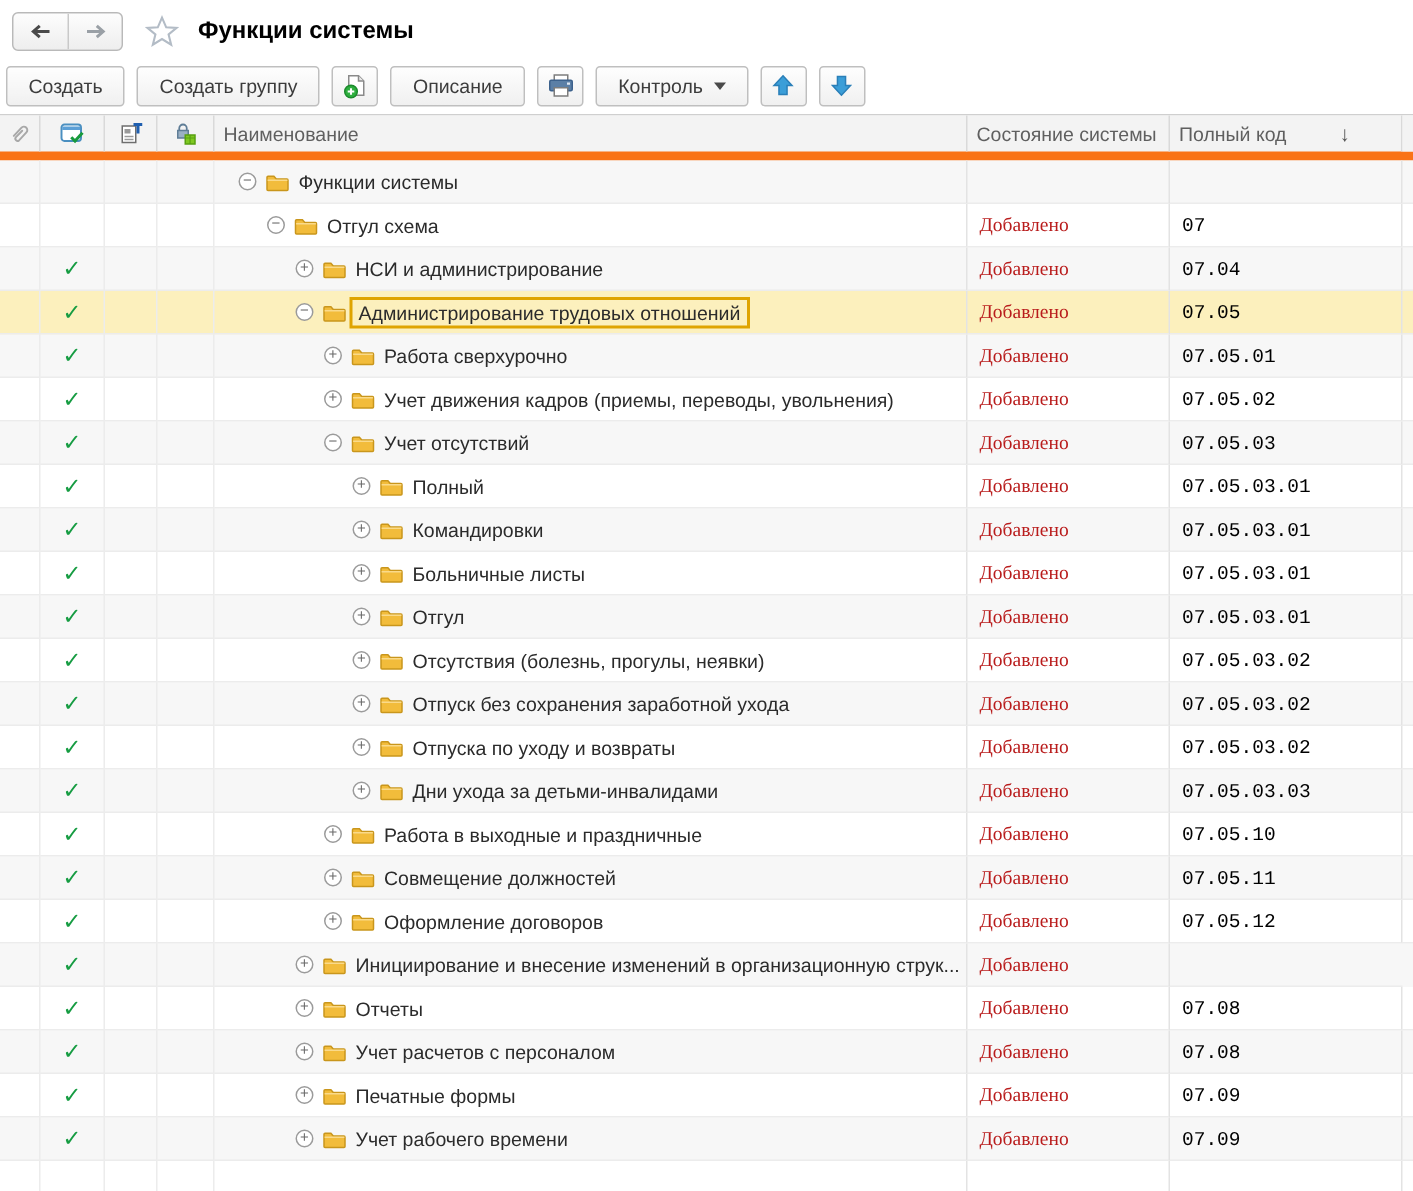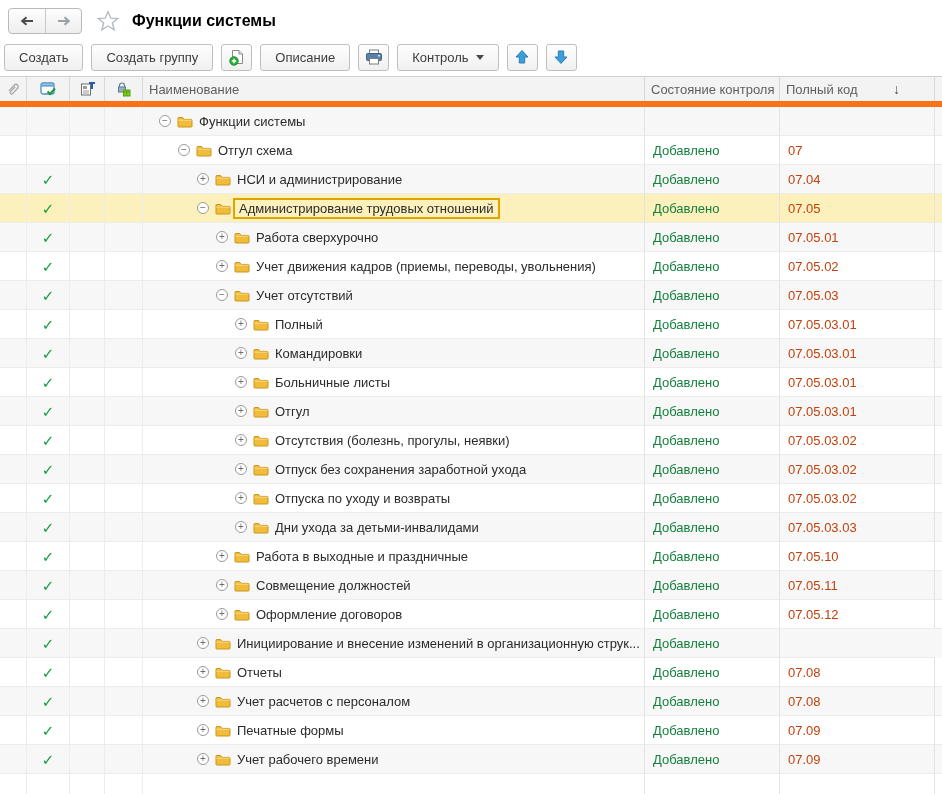--- a/index.html
+++ b/index.html
@@ -42,22 +42,22 @@
   .trow.filler { border-bottom:none; }
   .trow.filler > div { border-bottom:none; }
   .checkcell { justify-content:center; }
   .checkmark { color:#169c42; font-weight:bold; font-size:15px; line-height:1; }
   .namecell { gap:6px; }
   .exp { flex:0 0 auto; width:12px; height:12px; border:1px solid #9b9b9b; border-radius:50%;
     background:#fff; display:inline-flex; align-items:center; justify-content:center;
     font-size:10px; line-height:1; color:#6b6b6b; }
   .rowlabel { color:#2b2b2b; }
   .sel-box { border:2px solid #dfa400; padding:1px 4px; background:#fcf0bd; margin-left:-4px; }
-  .statecell { color:#15803d; padding:0 8px; }
-  .codecell { color:#c2410c; padding:0 8px; }
+  .statecell { color:#b91c1c; padding:0 8px;font-family:Liberation Serif, serif; }
+  .codecell { color:#000000; padding:0 8px;font-family:Liberation Mono, monospace; }
   .sortarrow { margin-left:auto; margin-right:28px; color:#555; font-size:14px; }
   svg { display:block; }
 </style>
 </head>
 <body>
 
 <div class="titlebar">
   <div class="navgroup">
     <div class="navbtn">
       <span>
@@ -161,21 +161,21 @@
           <rect x="2.5" y="6" width="7" height="5" fill="#9ab0c4" stroke="#5f7d96"></rect>
           <rect x="7.5" y="9" width="6.5" height="6" fill="#7ec820" stroke="#58a010"></rect>
           <path d="M7.5 11 H14 M10.7 9 V15" stroke="#58a010" stroke-width="0.8"></path>
         </svg>
       </span>
     </div>
     <div>
       <span>Наименование</span>
     </div>
     <div>
-      <span>Состояние контроля</span>
+      <span>Состояние системы</span>
     </div>
     <div>
       <span>Полный код</span>
       <span class="sortarrow">↓</span>
     </div>
     <div class="spacercol"></div>
   </div>
   <div id="tbody">
       <div class="trow odd">
         <div></div>

